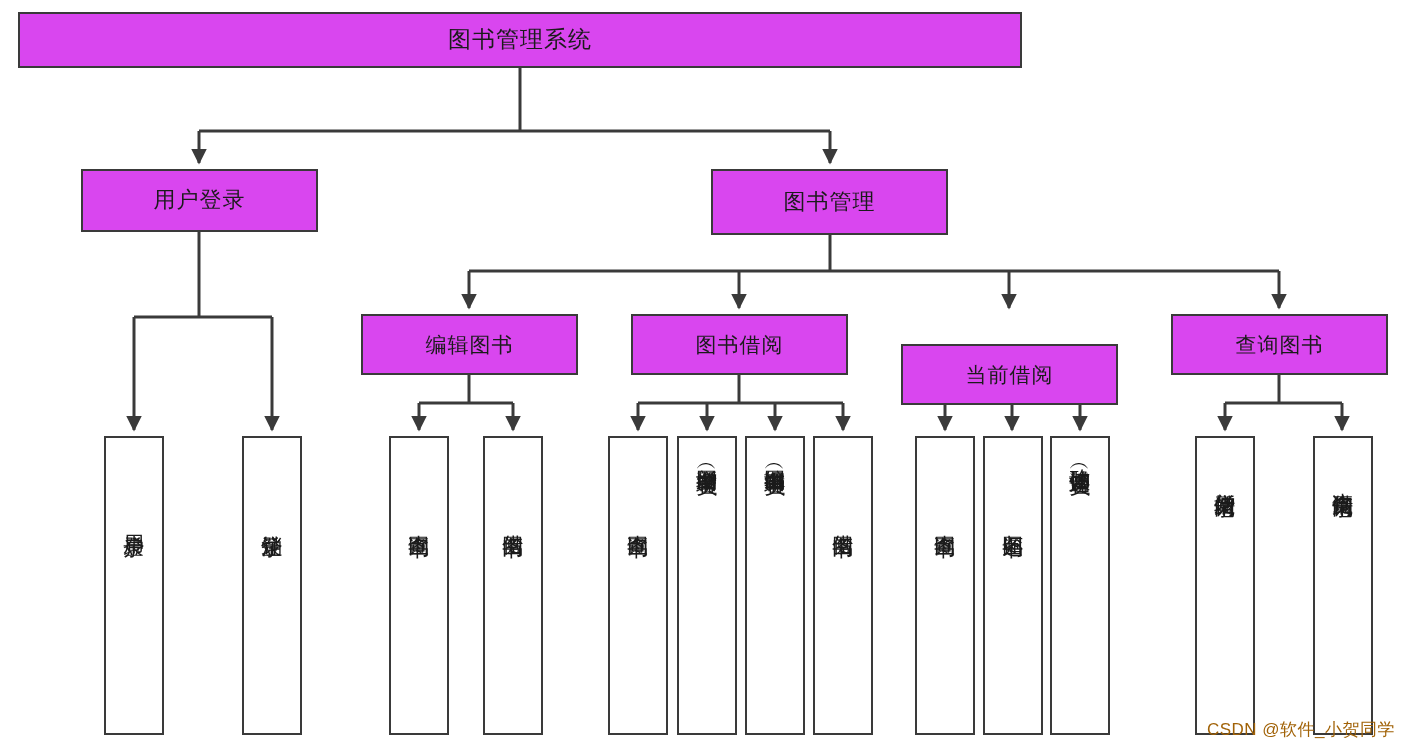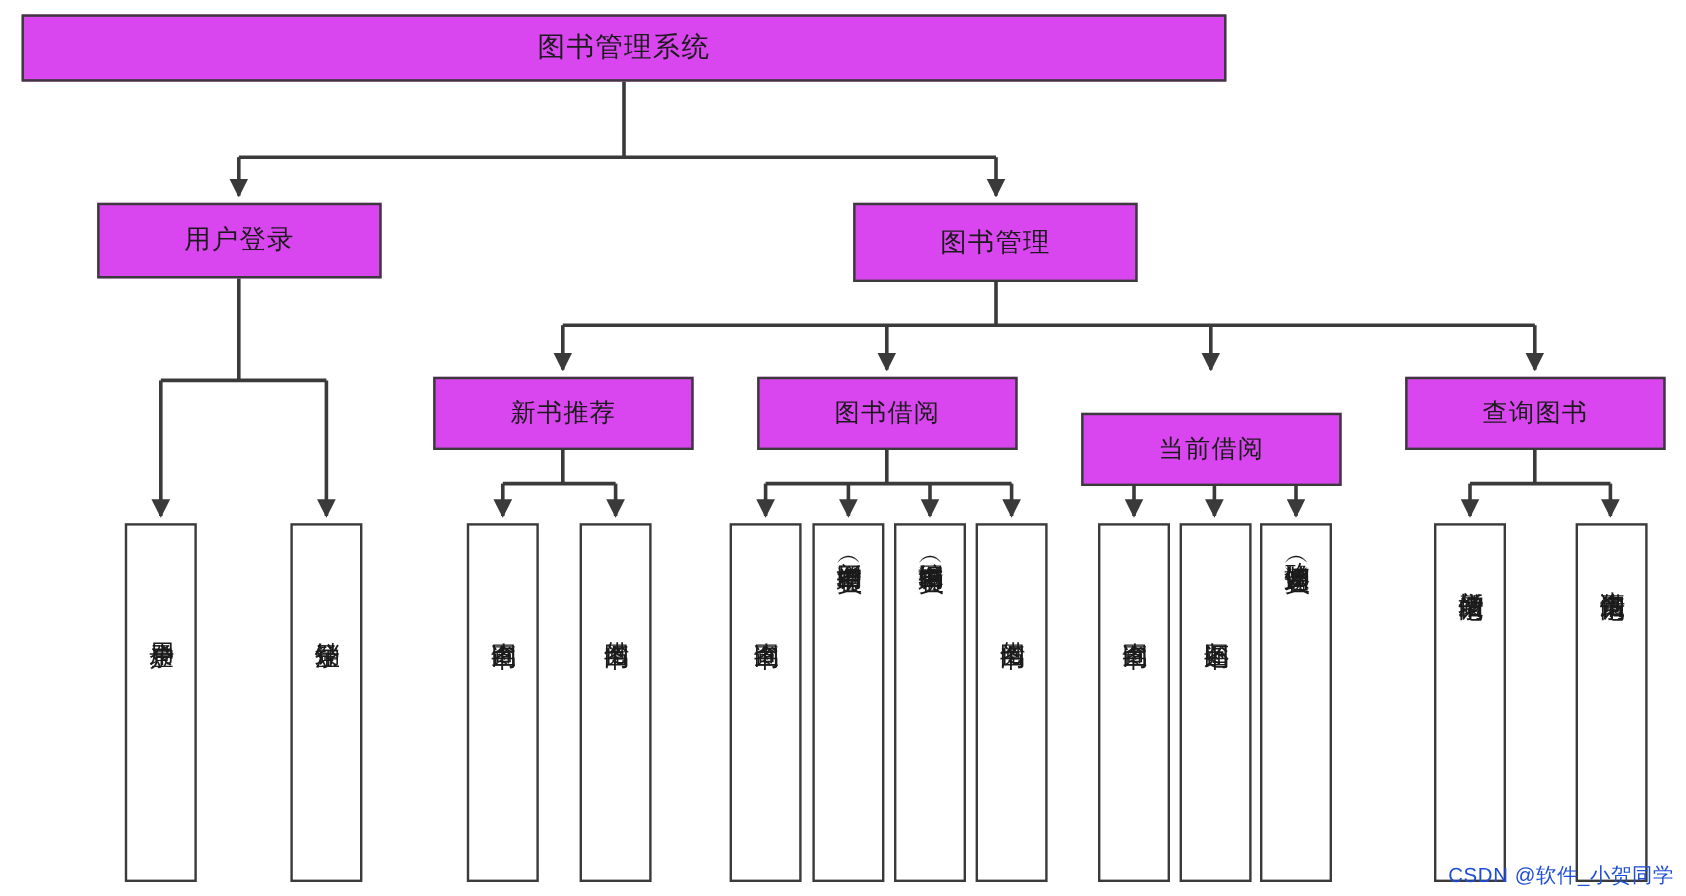--- a/index.html
+++ b/index.html
@@ -55,21 +55,21 @@
     letter-spacing:1px;
     white-space:nowrap;
   }
   .leaf.mid .vlbl{margin-top:74px;}
   .leaf.high .vlbl{margin-top:8px;}
 
   .watermark{
     position:absolute;
     right:10px;
     bottom:6px;
-    color:#1d4ed8;
+    color:#a16207;
     font-size:17px;
     letter-spacing:0.5px;
     white-space:nowrap;
   }
 </style>
 </head>
 <body>
 
 <div id="canvas">
 
@@ -128,21 +128,21 @@
   </div>
 
   <div class="node lvl2" style="left:81px;top:169px;width:237px;height:63px;">
     <span class="lbl">用户登录</span>
   </div>
   <div class="node lvl2" style="left:711px;top:169px;width:237px;height:66px;">
     <span class="lbl">图书管理</span>
   </div>
 
   <div class="node lvl3" style="left:361px;top:314px;width:217px;height:61px;">
-    <span class="lbl">新书推荐</span>
+    <span class="lbl">编辑图书</span>
   </div>
   <div class="node lvl3" style="left:631px;top:314px;width:217px;height:61px;">
     <span class="lbl">图书借阅</span>
   </div>
   <div class="node lvl3" style="left:901px;top:314px;width:217px;height:61px;margin-top:30px;">
     <span class="lbl">当前借阅</span>
   </div>
   <div class="node lvl3" style="left:1171px;top:314px;width:217px;height:61px;">
     <span class="lbl">查询图书</span>
   </div>

